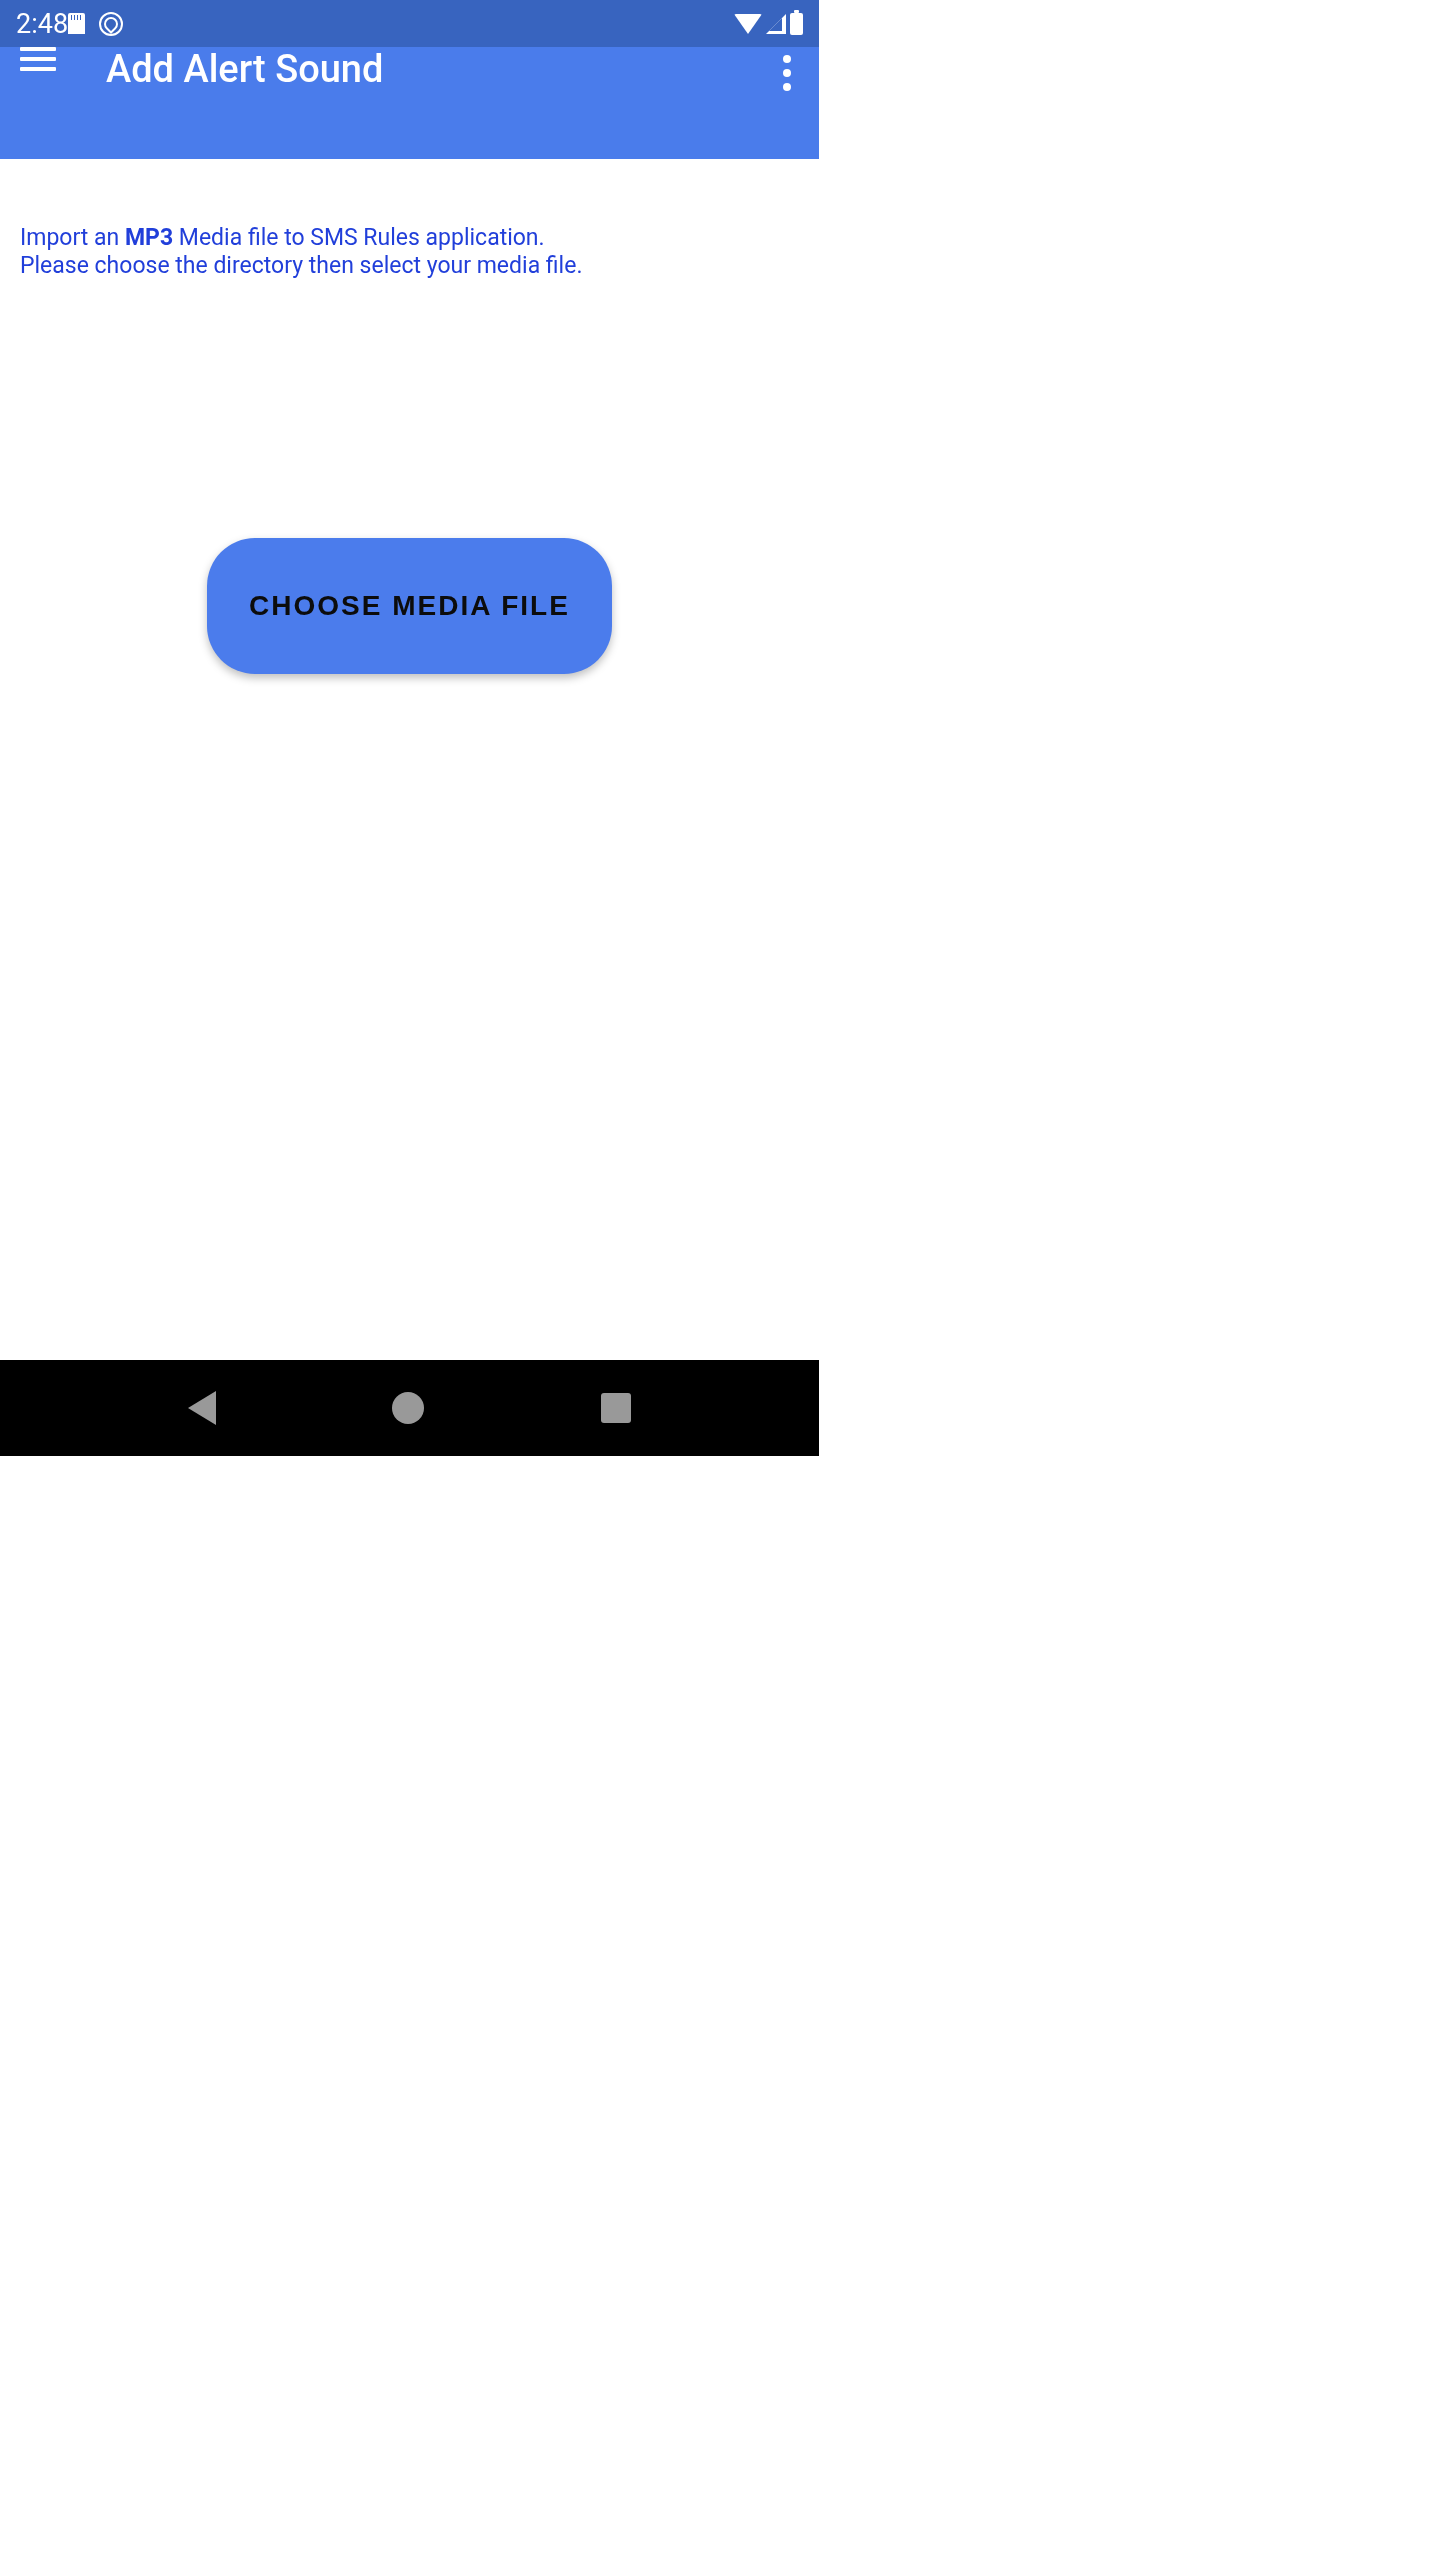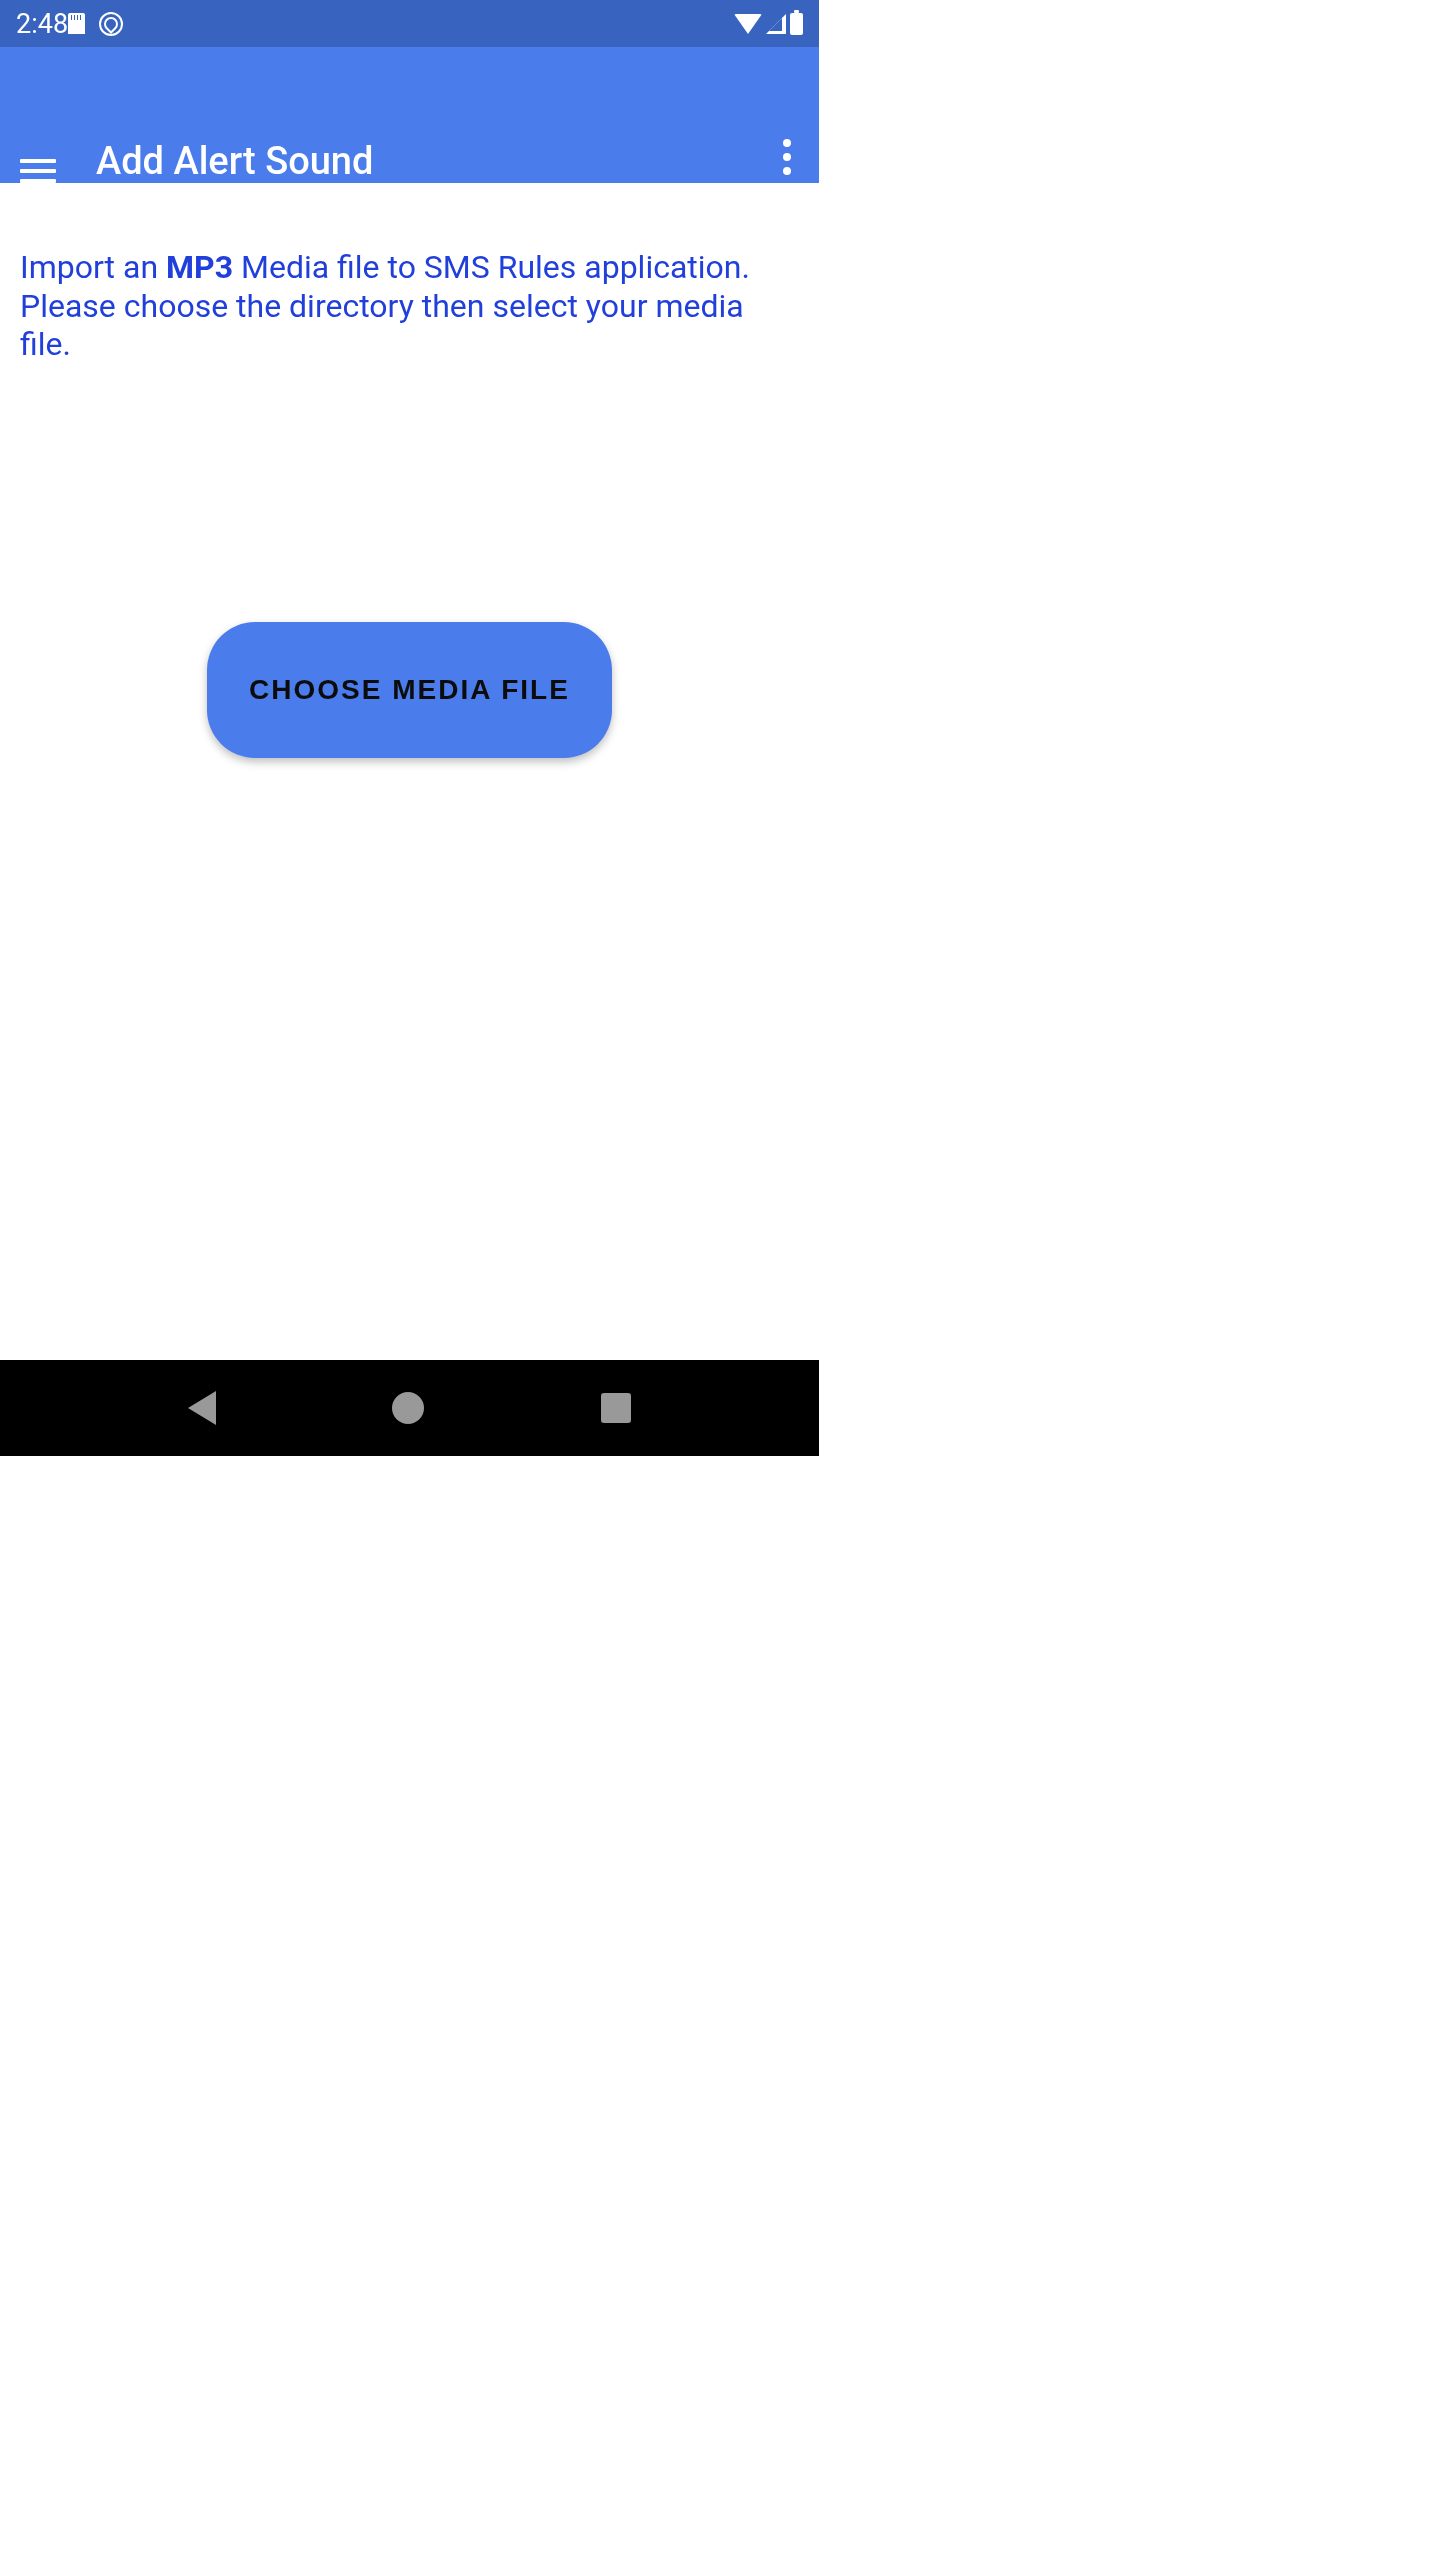--- a/index.html
+++ b/index.html
@@ -128,26 +128,26 @@
       position: absolute;
       top: -3px;
       left: 4px;
       width: 5px;
       height: 3px;
       background: white;
       border-radius: 1px;
     }
     
     .app-bar {
-      height: 136px;
+      height: 112px;
       background: #4a7ceb;
       display: flex;
-      align-items: flex-end;
+      align-items: flex-start;
       padding: 0 20px;
-      gap: 40px;
+      gap: 50px;
     }
     
     .hamburger {
       display: flex;
       flex-direction: column;
       gap: 6px;
       cursor: pointer;
     }
     
     .hamburger span {
@@ -179,21 +179,21 @@
       border-radius: 50%;
     }
     
     .content-area {
       padding: 65px 20px 0 20px;
       background: white;
     }
     
     .description-text {
       color: #213fda;
-      font-size: 32px;
+      font-size: 23px;
       line-height: 1.21;
       font-weight: 400;
     }
     
     .description-text .bold {
       font-weight: 700;
     }
     
     .button-container {
       display: flex;

